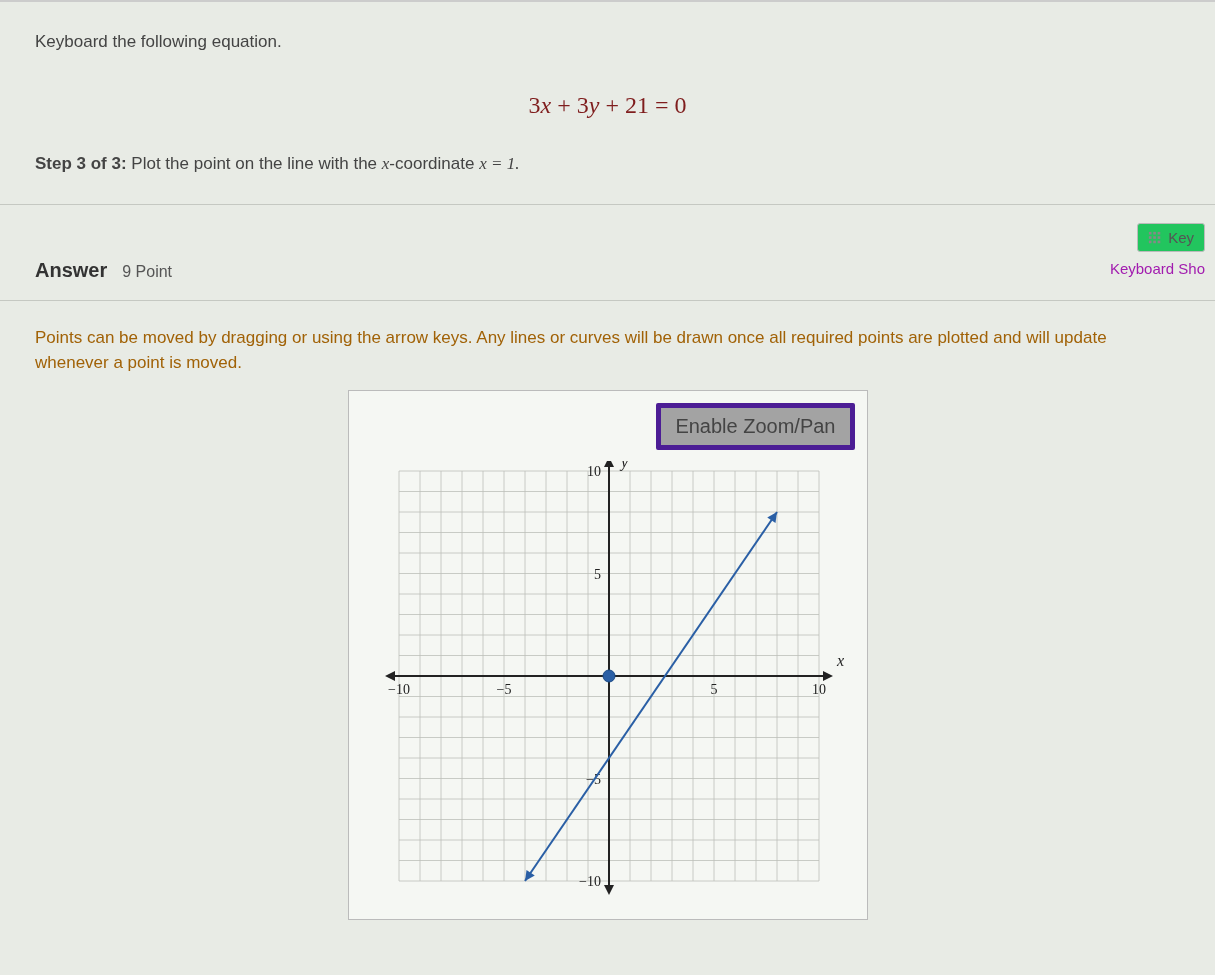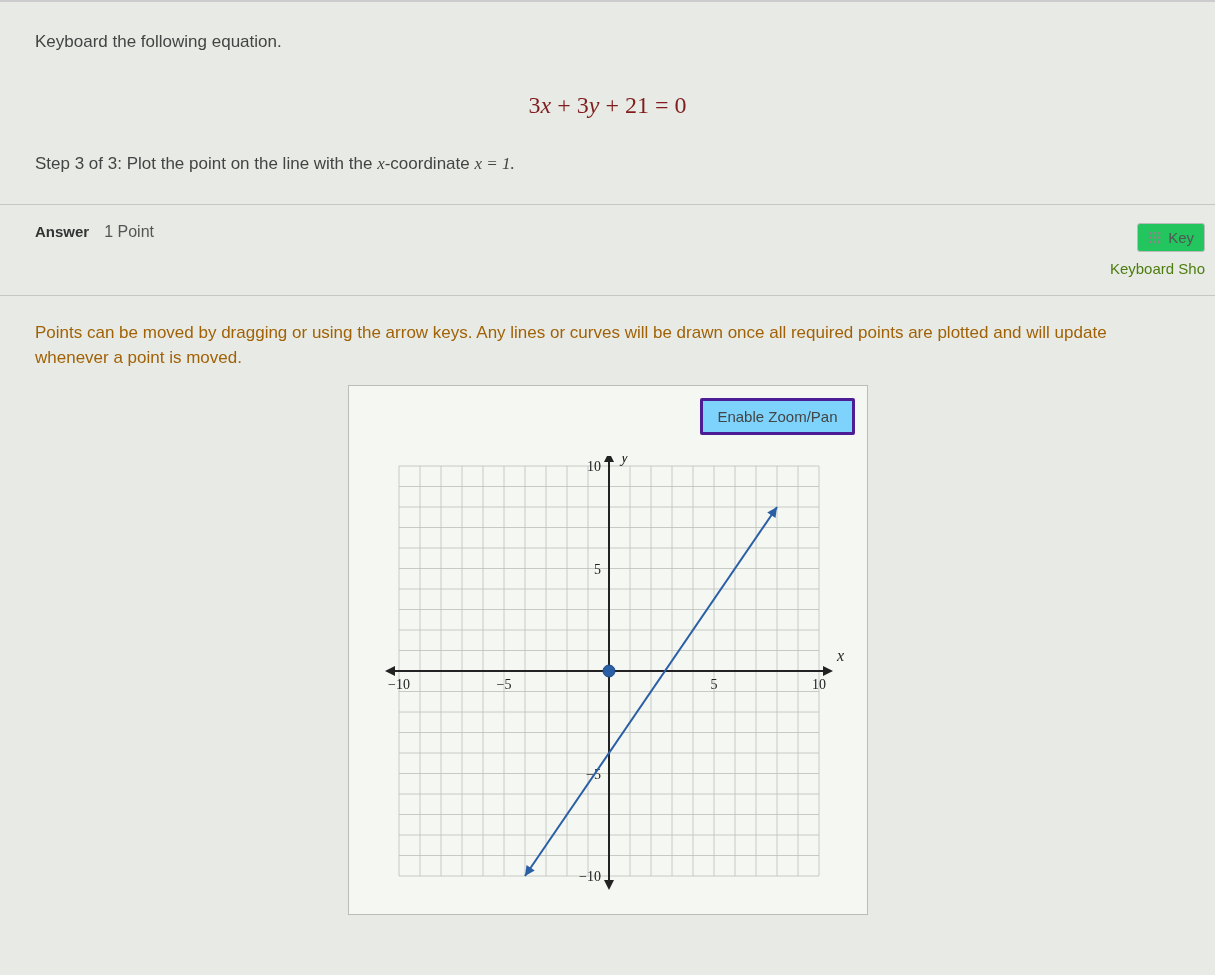--- a/index.html
+++ b/index.html
@@ -30,49 +30,49 @@
       font-family: 'Times New Roman', serif;
       font-size: 24px;
       text-align: center;
       margin: 25px 0 35px 0;
       color: #7f1d1d;
     }
     .step-text {
       font-size: 17px;
       color: #444;
     }
-    .step-text b { font-weight: 400; }
+    .step-text b { font-weight: 700; }
     .step-text .math { font-family: 'Times New Roman', serif; font-style: italic; }
     .answer-header {
       display: flex;
       justify-content: space-between;
       align-items: flex-start;
       padding: 18px 10px 18px 35px;
       border-bottom: 1px solid #c5c8c2;
     }
     .answer-left { display: flex; align-items: baseline; gap: 15px; }
-    .answer-label { font-weight: 700; font-size: 15px; }
+    .answer-label { font-weight: 700; font-size: 20px; margin-top: 36px; }
     .points { font-size: 16px; color: #555; }
     .answer-right { text-align: right; }
     .key-btn {
       display: inline-flex;
       align-items: center;
       gap: 6px;
       border: 1px solid #bbb;
       background: #22c55e;
       padding: 5px 10px;
       border-radius: 3px;
       font-size: 15px;
       color: #555;
       cursor: pointer;
     }
     .key-btn .icon { width: 14px; height: 14px; }
     .kb-shortcut {
       font-size: 15px;
-      color: #4d7c0f;
+      color: #a21caf;
       margin-top: 8px;
       margin-left: 40px;
     }
     .instructions {
       padding: 25px 35px 15px 35px;
       font-size: 17px;
       color: #a16207;
       line-height: 1.45;
     }
     .graph-wrapper {
@@ -80,24 +80,24 @@
       width: 520px;
       height: 530px;
       margin: 0 auto;
       border: 1px solid #bbb;
       background: #f5f7f3;
     }
     .zoom-btn {
       position: absolute;
       top: 12px;
       right: 12px;
-      border: 3px solid #4c1d95;
-      background: #7dd3fc;
+      border: 5px solid #4c1d95;
+      background: #a3a3a3;
       padding: 7px 14px;
-      font-size: 15px;
+      font-size: 20px;
       color: #444;
       cursor: pointer;
       border-radius: 2px;
       z-index: 5;
     }
     .graph-svg {
       position: absolute;
       top: 70px;
       left: 20px;
       width: 480px;
@@ -113,21 +113,21 @@
     <div class="intro-text">Keyboard the following equation.</div>
     <div class="equation">3<i>x</i> + 3<i>y</i> + 21 = 0</div>
     <div class="step-text">
       <b>Step 3 of 3:</b><span> Plot the point on the line with the </span><span class="math">x</span><span>-coordinate </span><span class="math"><i>x</i> = 1.</span>
     </div>
   </div>
 
   <div class="answer-header">
     <div class="answer-left">
       <span class="answer-label">Answer</span>
-      <span class="points">1 Point</span>
+      <span class="points">9 Point</span>
     </div>
     <div class="answer-right">
       <button class="key-btn">
         <svg class="icon" viewBox="0 0 16 16">
           <rect x="1" y="1" width="3" height="3" fill="#888"></rect>
             <rect x="6" y="1" width="3" height="3" fill="#888"></rect>
             <rect x="11" y="1" width="3" height="3" fill="#888"></rect>
           <rect x="1" y="6" width="3" height="3" fill="#888"></rect>
             <rect x="6" y="6" width="3" height="3" fill="#888"></rect>
             <rect x="11" y="6" width="3" height="3" fill="#888"></rect>

